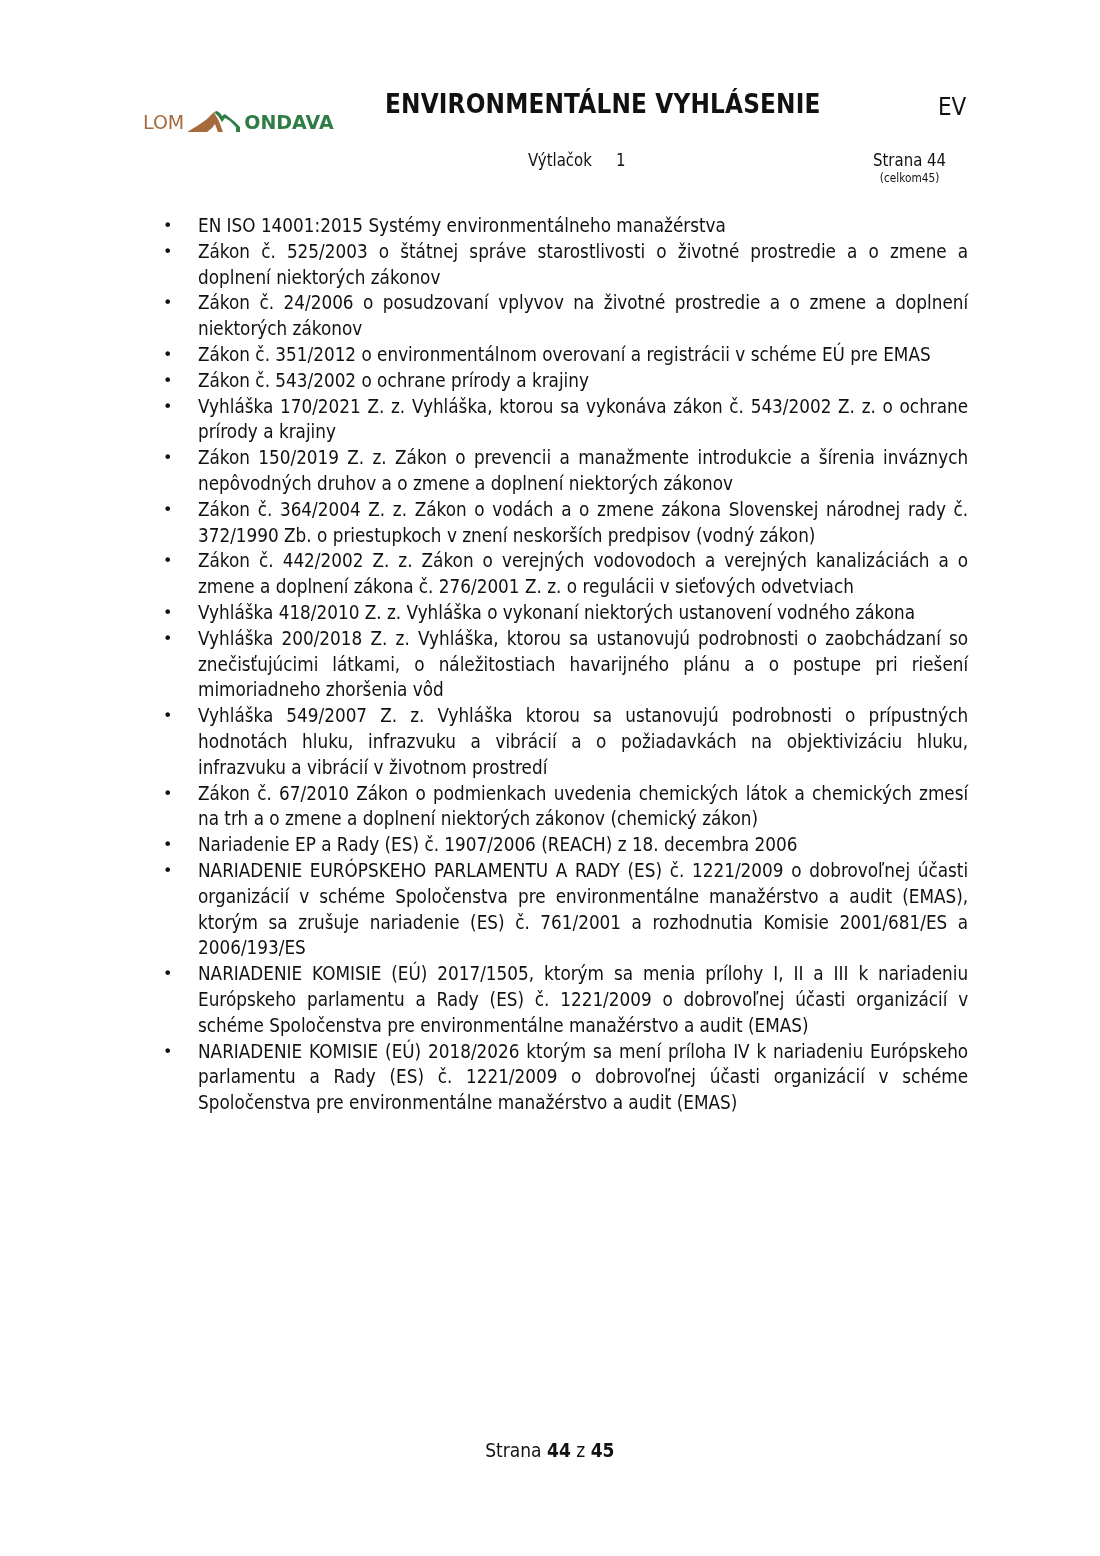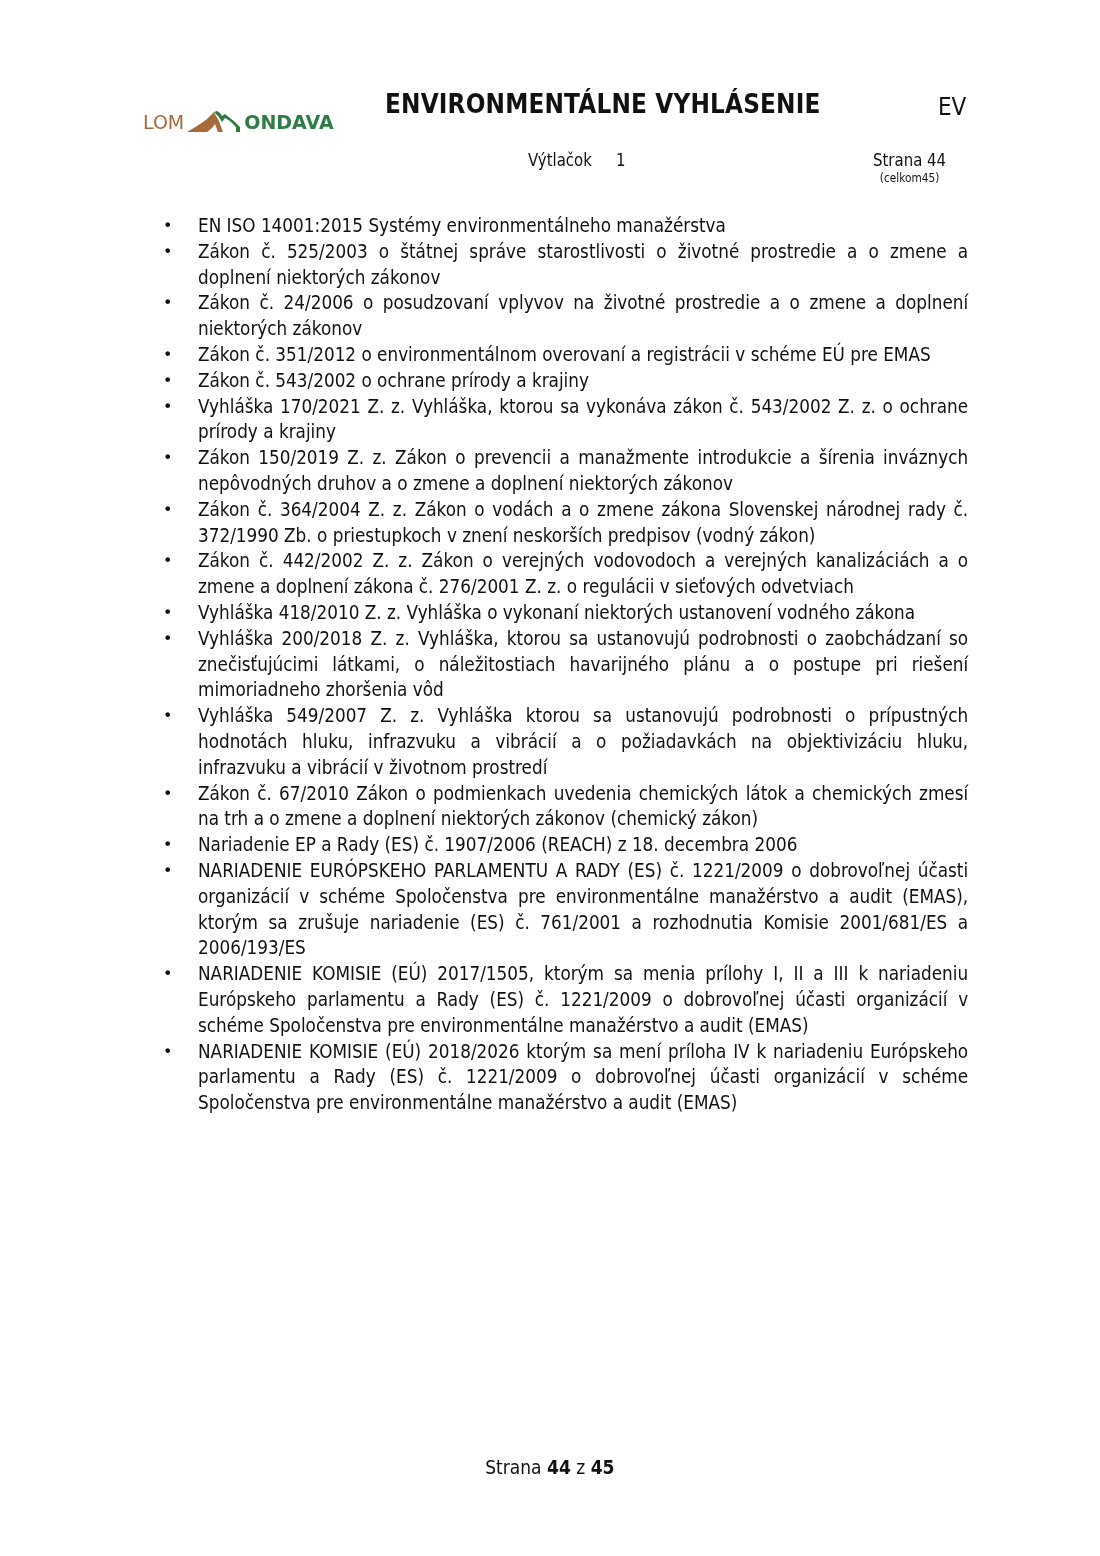--- a/index.html
+++ b/index.html
@@ -15,21 +15,21 @@
           transform: scaleX(0.86); transform-origin: left top; }
   .copy { position: absolute; left: 528px; top: 150px; font-size: 17px; transform: scaleX(0.88); transform-origin: left top; }
   .copy .num { margin-left: 22px; }
   .pageref { position: absolute; left: 873px; top: 150px; font-size: 17px; text-align: center; transform: scaleX(0.88); transform-origin: left top; }
   .pageref .total { display: block; font-size: 12px; margin-top: 1px; }
   ul.laws { position: absolute; left: 160px; top: 213px; width: 808px; margin: 0; padding: 0; list-style: none; }
   ul.laws li { position: relative; padding-left: 38px; font-size: 19.6px; line-height: 25.8px; text-align: justify;
                font-family: "DejaVu Sans", sans-serif; }
   ul.laws li .txt { display: block; transform: scaleX(0.86); transform-origin: left top; width: 116.3%; }
   ul.laws li .bullet { position: absolute; left: 3px; top: 0; font-size: 16px; }
-  .footer { position: absolute; left: 0; width: 1100px; top: 1439px; text-align: center; font-size: 19px; margin-top: 17px; }
+  .footer { position: absolute; left: 0; width: 1100px; top: 1439px; text-align: center; font-size: 19px; }
   .footer span.inner { display: inline-block; transform: scaleX(0.9); }
   .footer b { font-weight: bold; }
   :root { --brown: #a66b3c; --green: #2f7d45; }
 </style>
 </head>
 <body>
 
 <div class="logo">
   <span class="lom">LOM</span>
   <svg width="58" height="24" viewBox="0 0 58 24">

